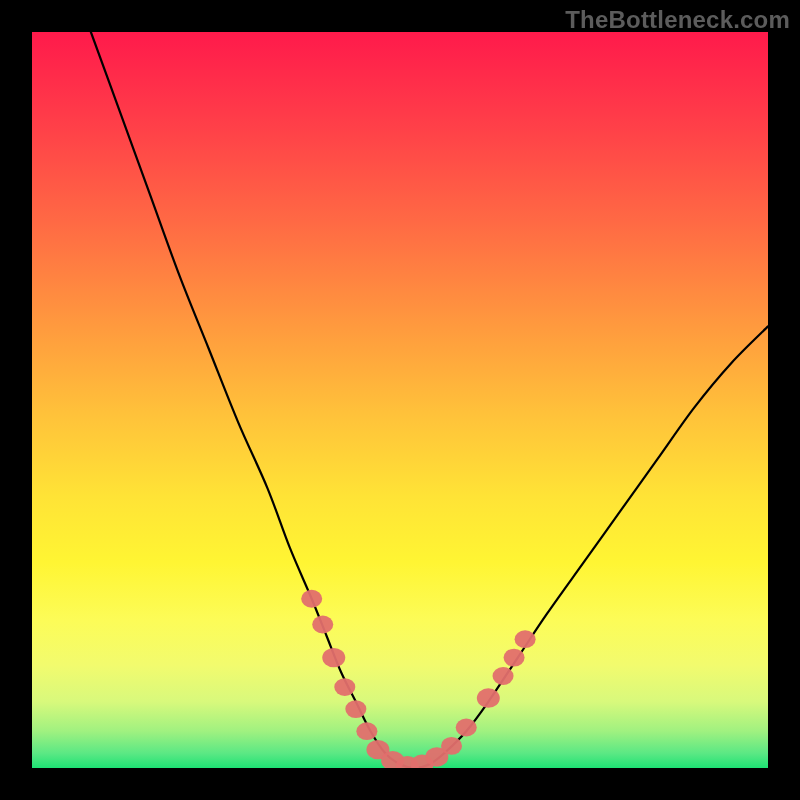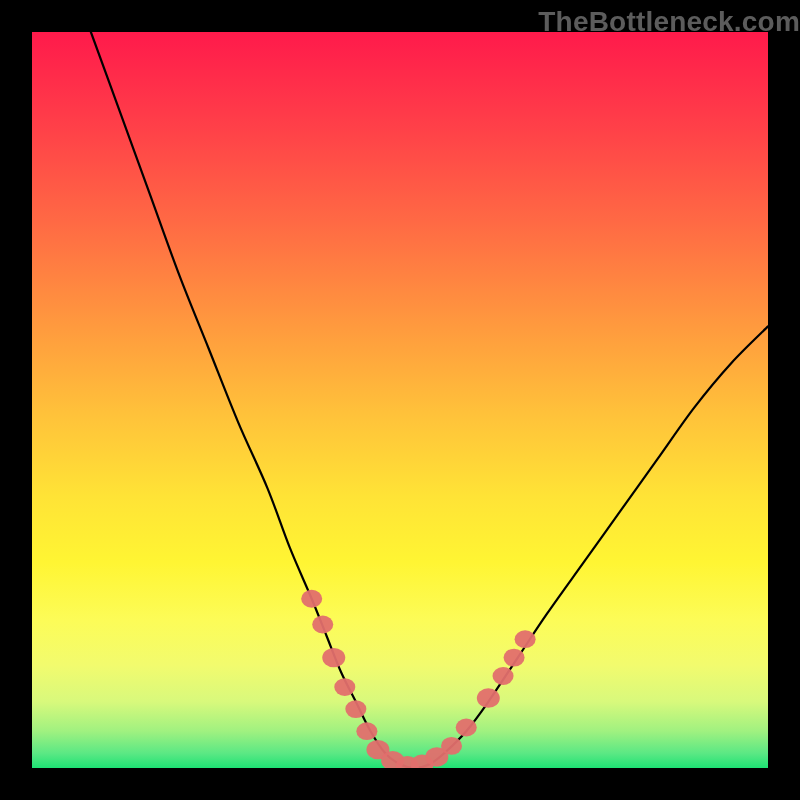--- a/index.html
+++ b/index.html
@@ -13,23 +13,23 @@
   }
   .frame {
     position: relative;
     width: 800px;
     height: 800px;
     background: #000;
   }
   .attribution {
     position: absolute;
     top: 6px;
-    right: 0;
+    right: 10px;
     color: #5c5c5c;
-    font-size: 28px;
+    font-size: 24px;
     font-weight: 600;
     letter-spacing: 0.2px;
     z-index: 3;
   }
   .plot-area {
     position: absolute;
     left: 32px;
     top: 32px;
     width: 736px;
     height: 736px;

